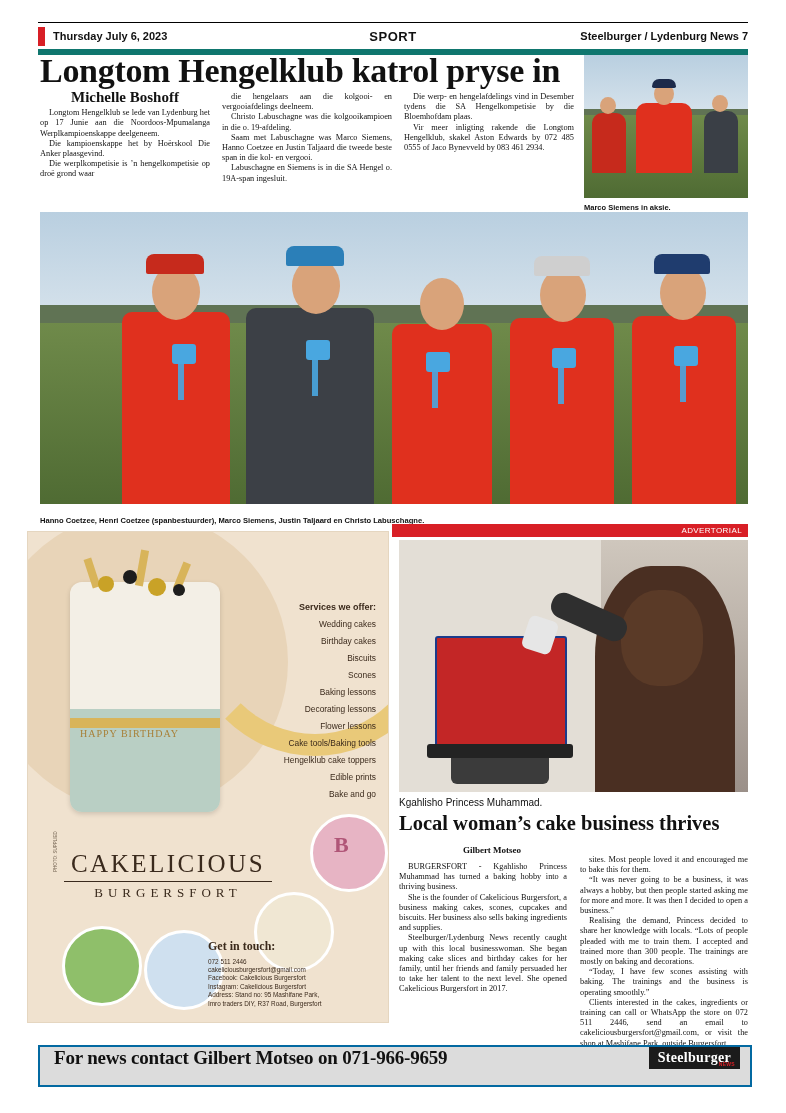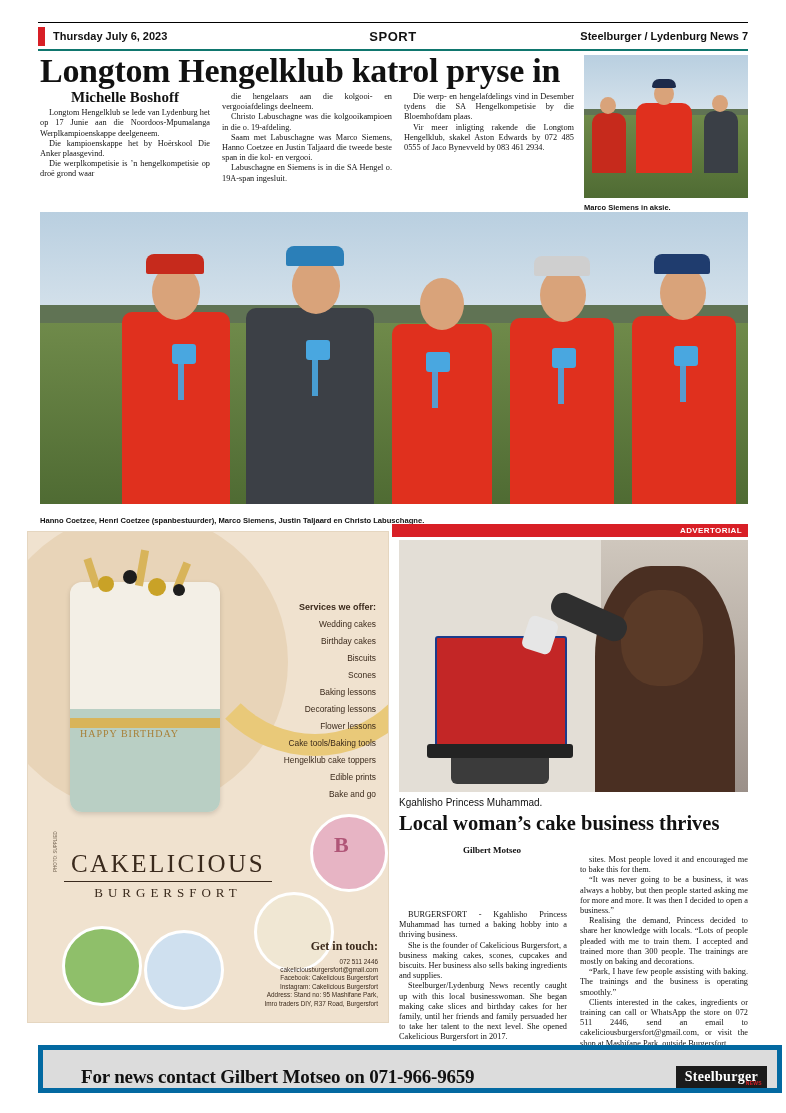--- a/index.html
+++ b/index.html
@@ -9,21 +9,21 @@
     font-family:"Liberation Serif", serif;
     color:#111;
     position:relative;
     overflow:hidden;
   }
   .page{position:relative;width:786px;height:1113px;}
 
   
   .masthead{
     position:absolute;left:38px;top:22px;width:710px;height:26px;
-    border-top:1px solid #000;border-bottom:2px solid #0f766e;
+    border-top:1px solid #000;border-bottom:6px solid #0f766e;
     display:flex;align-items:center;
   }
   .mast-red{width:7px;height:19px;background:#d81f26;margin-right:8px;}
   .mast-date{font-family:"Liberation Sans",sans-serif;font-size:11px;font-weight:bold;}
   .mast-center{position:absolute;left:0;right:0;text-align:center;font-family:"Liberation Sans",sans-serif;font-weight:bold;font-size:13px;letter-spacing:.5px;}
   .mast-right{margin-left:auto;font-family:"Liberation Sans",sans-serif;font-size:11px;font-weight:bold;}
 
   
   .headline{
     position:absolute;left:40px;top:52px;width:540px;
@@ -61,21 +61,21 @@
   }
   .cap-team{
     position:absolute;left:40px;top:508px;width:708px;
     font-family:"Liberation Sans",sans-serif;font-size:7.6px;font-weight:bold;margin-top:8px;
   }
 
   
   .advert-bar{
     position:absolute;left:392px;top:524px;width:356px;height:13px;
     background:#d81f26;color:#fff;font-family:"Liberation Sans",sans-serif;
-    font-size:8px;font-weight:bold;text-align:right;line-height:13px;
+    font-size:8px;font-weight:normal;text-align:right;line-height:13px;
     padding-right:6px;box-sizing:border-box;letter-spacing:.4px;
   }
 
   
   .ad{
     position:absolute;left:27px;top:531px;width:360px;height:490px;
     background:#f0e2cf;overflow:hidden;border:1px solid #e5d6c0;
   }
   .ad-inner{position:absolute;inset:0;}
   .ad-services{
@@ -84,21 +84,21 @@
   }
   .ad-services .title{font-weight:bold;font-size:9px;margin-bottom:7px;}
   .ad-services .item{margin-bottom:7px;}
   .ad-brand{
     position:absolute;left:14px;top:318px;width:252px;text-align:center;
     font-family:"Liberation Serif",serif;
   }
   .ad-brand .name{font-size:25px;letter-spacing:2.5px;color:#3a2a1d;}
   .ad-brand .sub{font-size:13px;letter-spacing:5px;color:#3a2a1d;margin-top:3px;}
   .ad-contact{
-    position:absolute;right:10px;bottom:14px;width:170px;text-align:right;
+    position:absolute;right:10px;bottom:14px;width:170px;text-align:left;
     font-family:"Liberation Sans",sans-serif;font-size:6.4px;color:#3b2a1c;line-height:8.4px;
   }
   .ad-contact .get{font-family:"Liberation Serif",serif;font-weight:bold;font-size:12px;line-height:13px;margin-bottom:5px;}
   .ad-vertical{
     position:absolute;left:30px;bottom:150px;font-size:4.5px;color:#7a6a58;
     transform:rotate(-90deg);transform-origin:left bottom;font-family:"Liberation Sans",sans-serif;
   }
 
   
   .photo-cake{
@@ -109,27 +109,27 @@
 
   
   .headline2{
     position:absolute;left:399px;top:812px;width:350px;
     font-family:"Liberation Serif",serif;font-weight:bold;font-size:20.5px;line-height:23px;
   }
   .byline2{
     position:absolute;left:399px;top:845px;width:186px;text-align:center;
     font-family:"Liberation Serif",serif;font-weight:bold;font-size:9px;
   }
-  .c4{left:399px;top:862px;width:168px;margin-top:48px;}
+  .c4{left:399px;top:862px;width:168px;}
   .c5{left:580px;top:855px;width:168px;}
 
   
   .footer{
     position:absolute;left:38px;top:1045px;width:710px;height:38px;
-    background:#dcdcdc;border:5px solid #0369a1;display:flex;align-items:flex-end;padding-left:24px;
+    background:#dcdcdc;border:2px solid #0369a1;display:flex;align-items:flex-start;
   }
   .footer-text{
     font-family:"Liberation Serif",serif;font-weight:bold;font-size:19px;
     margin-left:14px;letter-spacing:-0.2px;
   }
   .footer-logo{
     margin-left:auto;margin-right:10px;background:#1b1b1b;color:#fff;
     font-family:"Liberation Serif",serif;font-size:14px;font-weight:bold;
     padding:3px 9px 3px 9px;letter-spacing:.3px;position:relative;
   }
@@ -302,21 +302,21 @@
 
   <div class="col c4">
     <p>BURGERSFORT - Kgahlisho Princess Muhammad has turned a baking hobby into a thriving business.</p>
     <p>She is the founder of Cakelicious Burgersfort, a business making cakes, scones, cupcakes and biscuits. Her business also sells baking ingredients and supplies.</p>
     <p>Steelburger/Lydenburg News recently caught up with this local businesswoman. She began making cake slices and birthday cakes for her family, until her friends and family persuaded her to take her talent to the next level. She opened Cakelicious Burgersfort in 2017.</p>
   </div>
   <div class="col c5">
     <p>sites. Most people loved it and encouraged me to bake this for them.</p>
     <p>“It was never going to be a business, it was always a hobby, but then people started asking me for more and more. It was then I decided to open a business.”</p>
     <p>Realising the demand, Princess decided to share her knowledge with locals. “Lots of people pleaded with me to train them. I accepted and trained more than 300 people. The trainings are mostly on baking and decorations.</p>
-    <p>“Park, I have few people assisting with baking. The trainings and the business is operating smoothly.”</p>
+    <p>“Today, I have few scones assisting with baking. The trainings and the business is operating smoothly.”</p>
     <p>Clients interested in the cakes, ingredients or training can call or WhatsApp the store on 072 511 2446, send an email to cakeliciousburgersfort@gmail.com, or visit the shop at Mashifane Park, outside Burgersfort.</p>
   </div>
 
   <div class="footer">
     <span class="footer-text">For news contact  Gilbert Motseo on 071-966-9659</span>
     <span class="footer-logo">
       <span>Steelburger</span>
       <span class="tag">NEWS</span>
     </span>
   </div>

